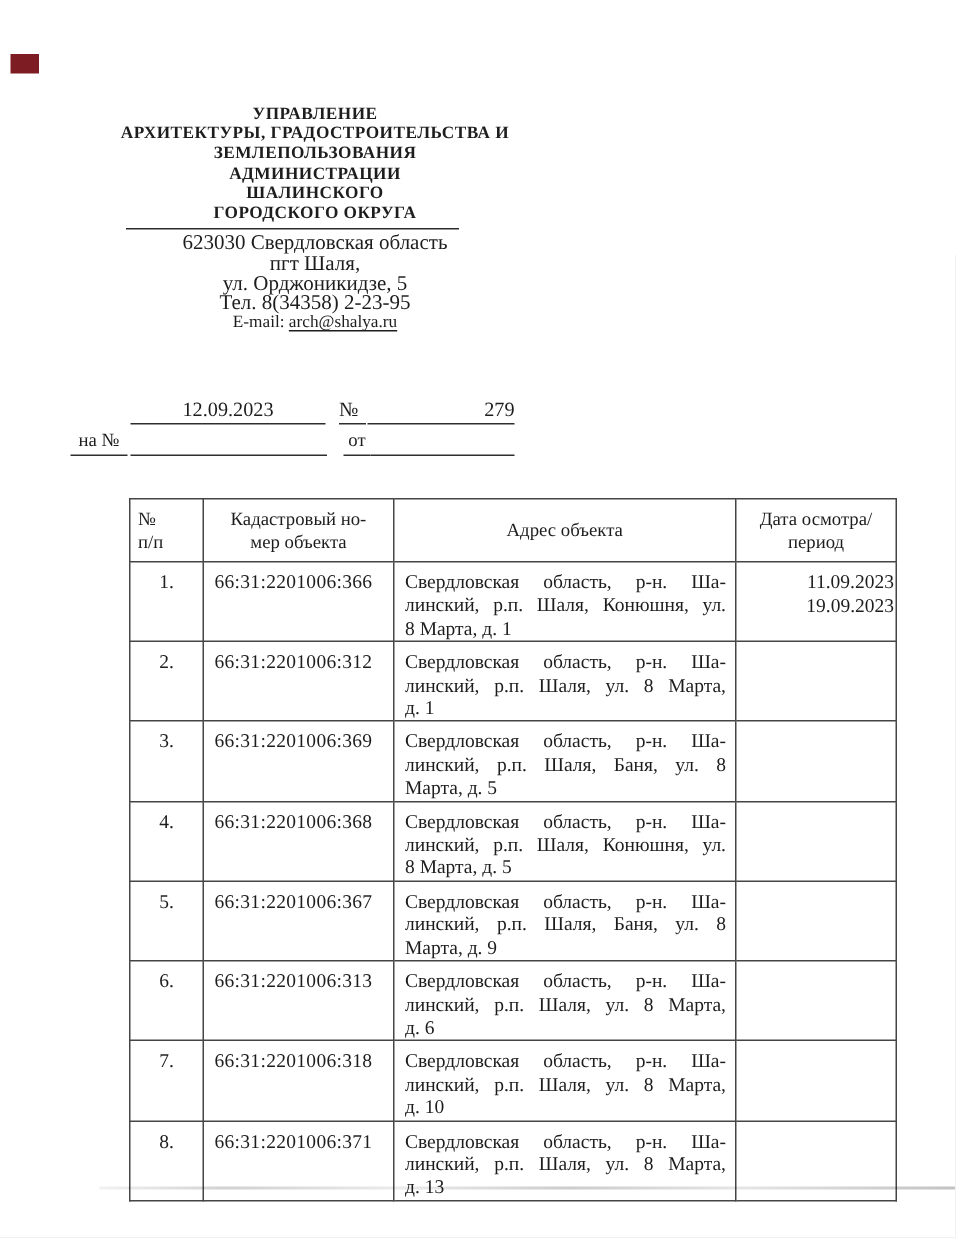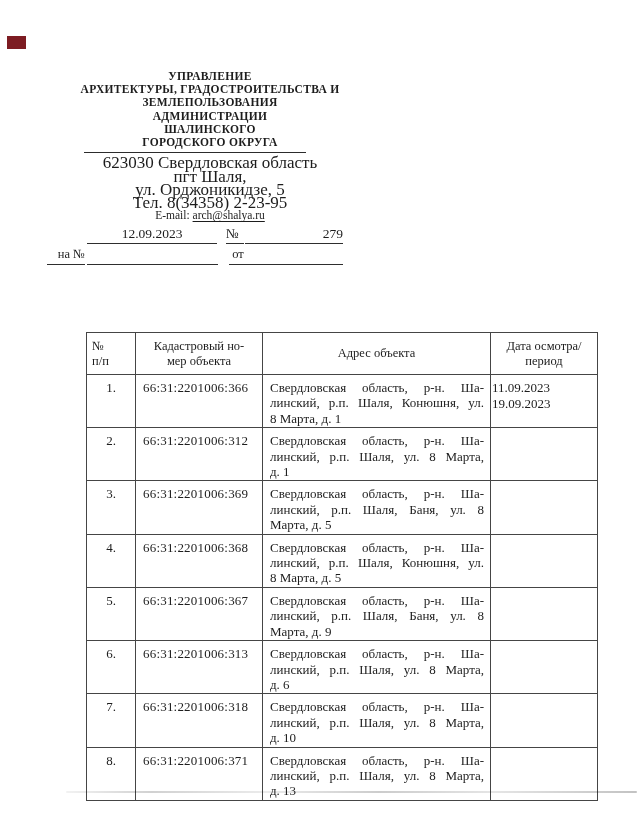--- a/index.html
+++ b/index.html
@@ -34,36 +34,36 @@
     letter-spacing:.3px;
     white-space:pre-line;
   }
   .lh-rule{
     margin:3px auto 3px auto;
     margin-left:26px;
     width:222px;height:0;
     border-top:1.4px solid #2c2c2c;
   }
   .addr{
-    font-size:17px;line-height:13.3px;
+    font-size:14px;line-height:13.3px;
     white-space:pre-line;
   }
   .email-line{font-size:11.5px;line-height:13.3px;}
   .email{text-decoration:underline;text-underline-offset:2px;}
   
   .ref{
     position:absolute;left:0;top:226px;width:637px;height:40px;
     font-size:13.5px;
   }
-  .ref span{position:absolute;display:inline-block;height:17px;}
+  .ref span{position:absolute;display:inline-block;height:17px;margin-top:39px;}
   .u{border-bottom:1.2px solid #2e2e2e;}
   .ref .r-date{left:87px;top:0;width:130px;text-align:center;}
   .ref .r-nosign{left:226px;top:0;width:18px;text-align:left;}
   .ref .r-num{left:245px;top:0;width:98px;text-align:right;}
-  .ref .r-onno{left:47px;top:21px;width:38px;text-align:right;font-size:12.5px;}
+  .ref .r-onno{left:47px;top:21px;width:38px;text-align:center;font-size:12.5px;}
   .ref .r-blank1{left:87px;top:21px;width:131px;}
   .ref .r-from{left:229px;top:21px;width:18px;text-align:center;font-size:12.5px;}
   .ref .r-blank2{left:247px;top:21px;width:96px;}
   
   .doc-title{
     position:absolute;left:96px;top:288px;width:511px;
     text-align:center;font-weight:bold;
     font-size:13.5px;line-height:16.5px;
     white-space:pre-line;
   }
@@ -87,21 +87,21 @@
     text-align:center;vertical-align:middle;
     white-space:pre-line;
     padding:2px 2px;
   }
   th.h-num{text-align:left;padding-left:5px;}
   td{height:52px;padding-top:5px;}
   tr.short td{height:46px;}
   td.c-num{text-align:center;}
   td.c-cad{padding-left:7px;letter-spacing:.2px;}
   td.c-addr{padding-left:7px;padding-right:6px;line-height:15.4px;}
-  td.c-date{text-align:left;line-height:16px;}
+  td.c-date{text-align:right;line-height:16px;}
   .jl{display:block;text-align:justify;text-align-last:justify;}
   .jl-last{text-align-last:left;}
   
   .scan-line{
     position:absolute;left:66px;top:791px;width:571px;height:2px;
     background:linear-gradient(90deg,
       rgba(0,0,0,0.05) 0%, rgba(0,0,0,0.18) 15%, rgba(0,0,0,0.08) 35%,
       rgba(0,0,0,0.20) 55%, rgba(0,0,0,0.10) 75%, rgba(0,0,0,0.24) 100%);
     border-radius:1px;
   }

